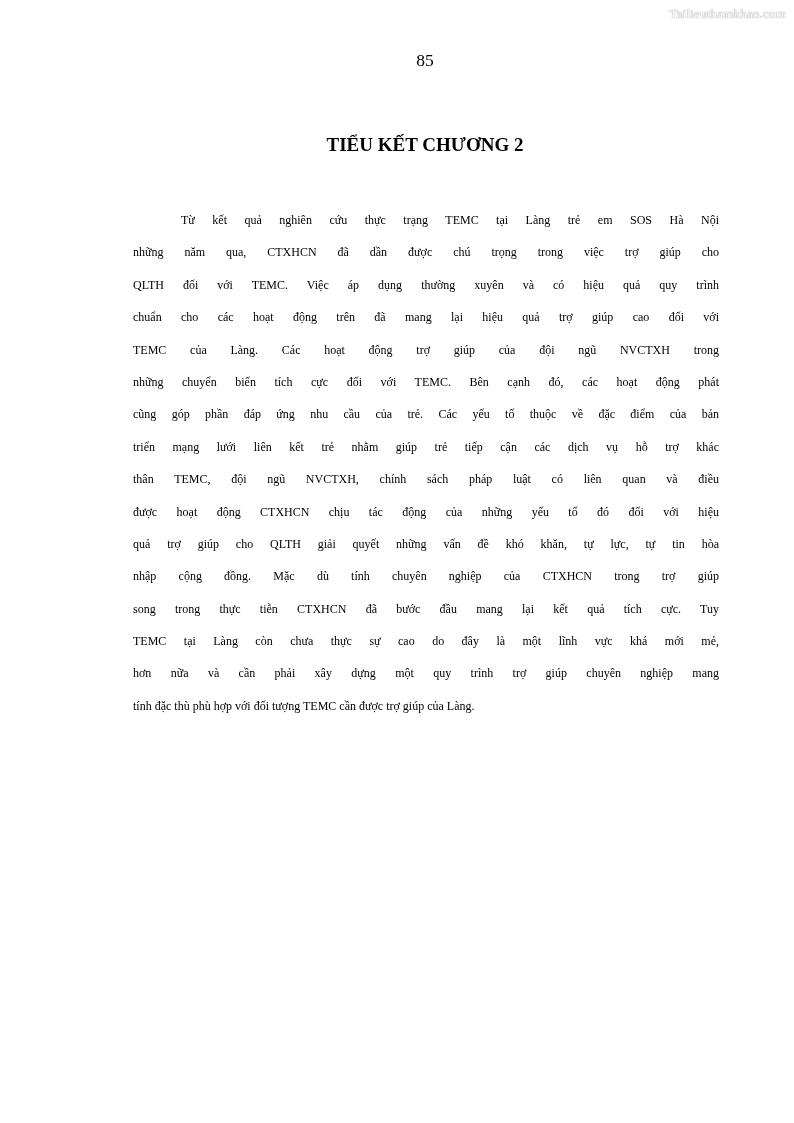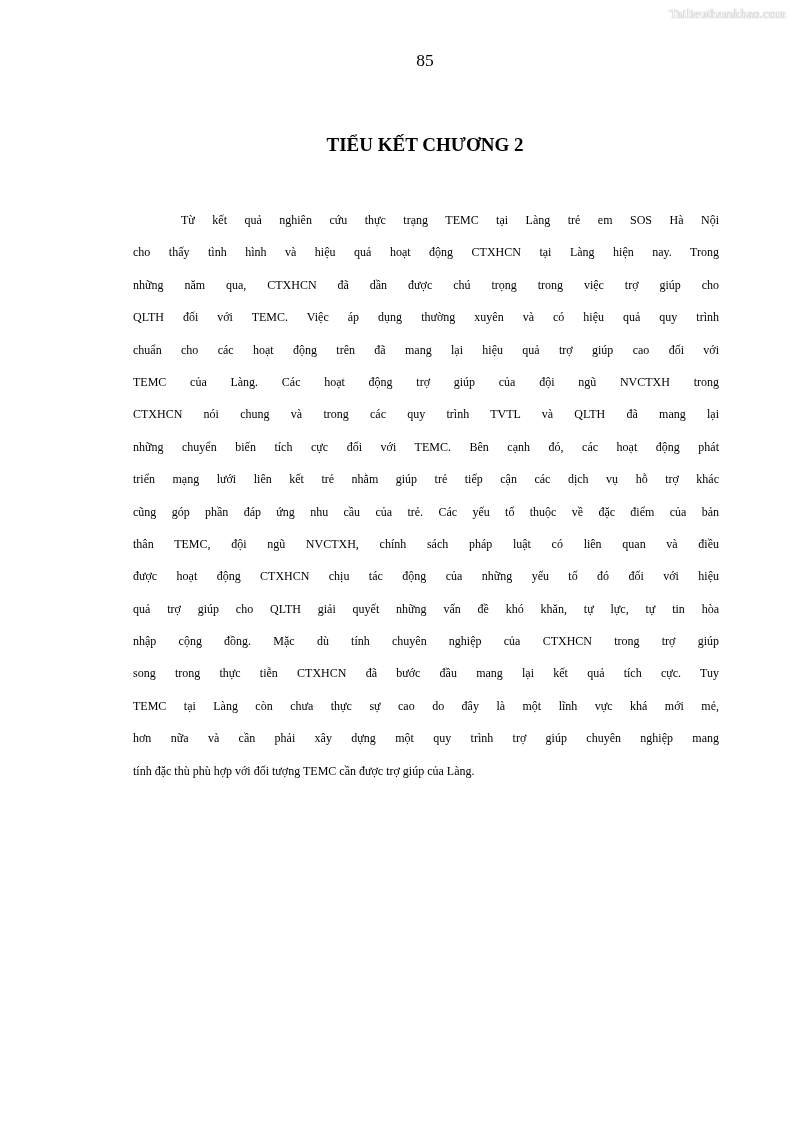--- a/index.html
+++ b/index.html
@@ -16,29 +16,27 @@
   </style>
 </head>
 <body>
 
 <div class="watermark">Tailieuthamkhao.com</div>
 <div class="page-number">85</div>
 <div class="title">TIỂU KẾT CHƯƠNG 2</div>
 
 <div class="body-text">
   <span class="line indent">Từ kết quả nghiên cứu thực trạng TEMC tại Làng trẻ em SOS Hà Nội</span>
-  <span class="line">cho thấy tình hình và hiệu quả hoạt động CTXHCN tại Làng hiện nay. Trong</span>
   <span class="line">những năm qua, CTXHCN đã dần được chú trọng trong việc trợ giúp cho</span>
   <span class="line">QLTH đối với TEMC. Việc áp dụng thường xuyên và có hiệu quả quy trình</span>
   <span class="line">chuẩn cho các hoạt động trên đã mang lại hiệu quả trợ giúp cao đối với</span>
   <span class="line">TEMC của Làng. Các hoạt động trợ giúp của đội ngũ NVCTXH trong</span>
-  <span class="line">CTXHCN nói chung và trong các quy trình TVTL và QLTH đã mang lại</span>
   <span class="line">những chuyển biến tích cực đối với TEMC. Bên cạnh đó, các hoạt động phát</span>
+  <span class="line">cũng góp phần đáp ứng nhu cầu của trẻ. Các yếu tố thuộc về đặc điểm của bản</span>
   <span class="line">triển mạng lưới liên kết trẻ nhằm giúp trẻ tiếp cận các dịch vụ hỗ trợ khác</span>
-  <span class="line">cũng góp phần đáp ứng nhu cầu của trẻ. Các yếu tố thuộc về đặc điểm của bản</span>
   <span class="line">thân TEMC, đội ngũ NVCTXH, chính sách pháp luật có liên quan và điều</span>
   <span class="line">được hoạt động CTXHCN chịu tác động của những yếu tố đó đối với hiệu</span>
   <span class="line">quả trợ giúp cho QLTH giải quyết những vấn đề khó khăn, tự lực, tự tin hòa</span>
   <span class="line">nhập cộng đồng. Mặc dù tính chuyên nghiệp của CTXHCN trong trợ giúp</span>
   <span class="line">song trong thực tiễn CTXHCN đã bước đầu mang lại kết quả tích cực. Tuy</span>
   <span class="line">TEMC tại Làng còn chưa thực sự cao do đây là một lĩnh vực khá mới mẻ,</span>
   <span class="line">hơn nữa và cần phải xây dựng một quy trình trợ giúp chuyên nghiệp mang</span>
   <span class="line last">tính đặc thù phù hợp với đối tượng TEMC cần được trợ giúp của Làng.</span>
 </div>
 

